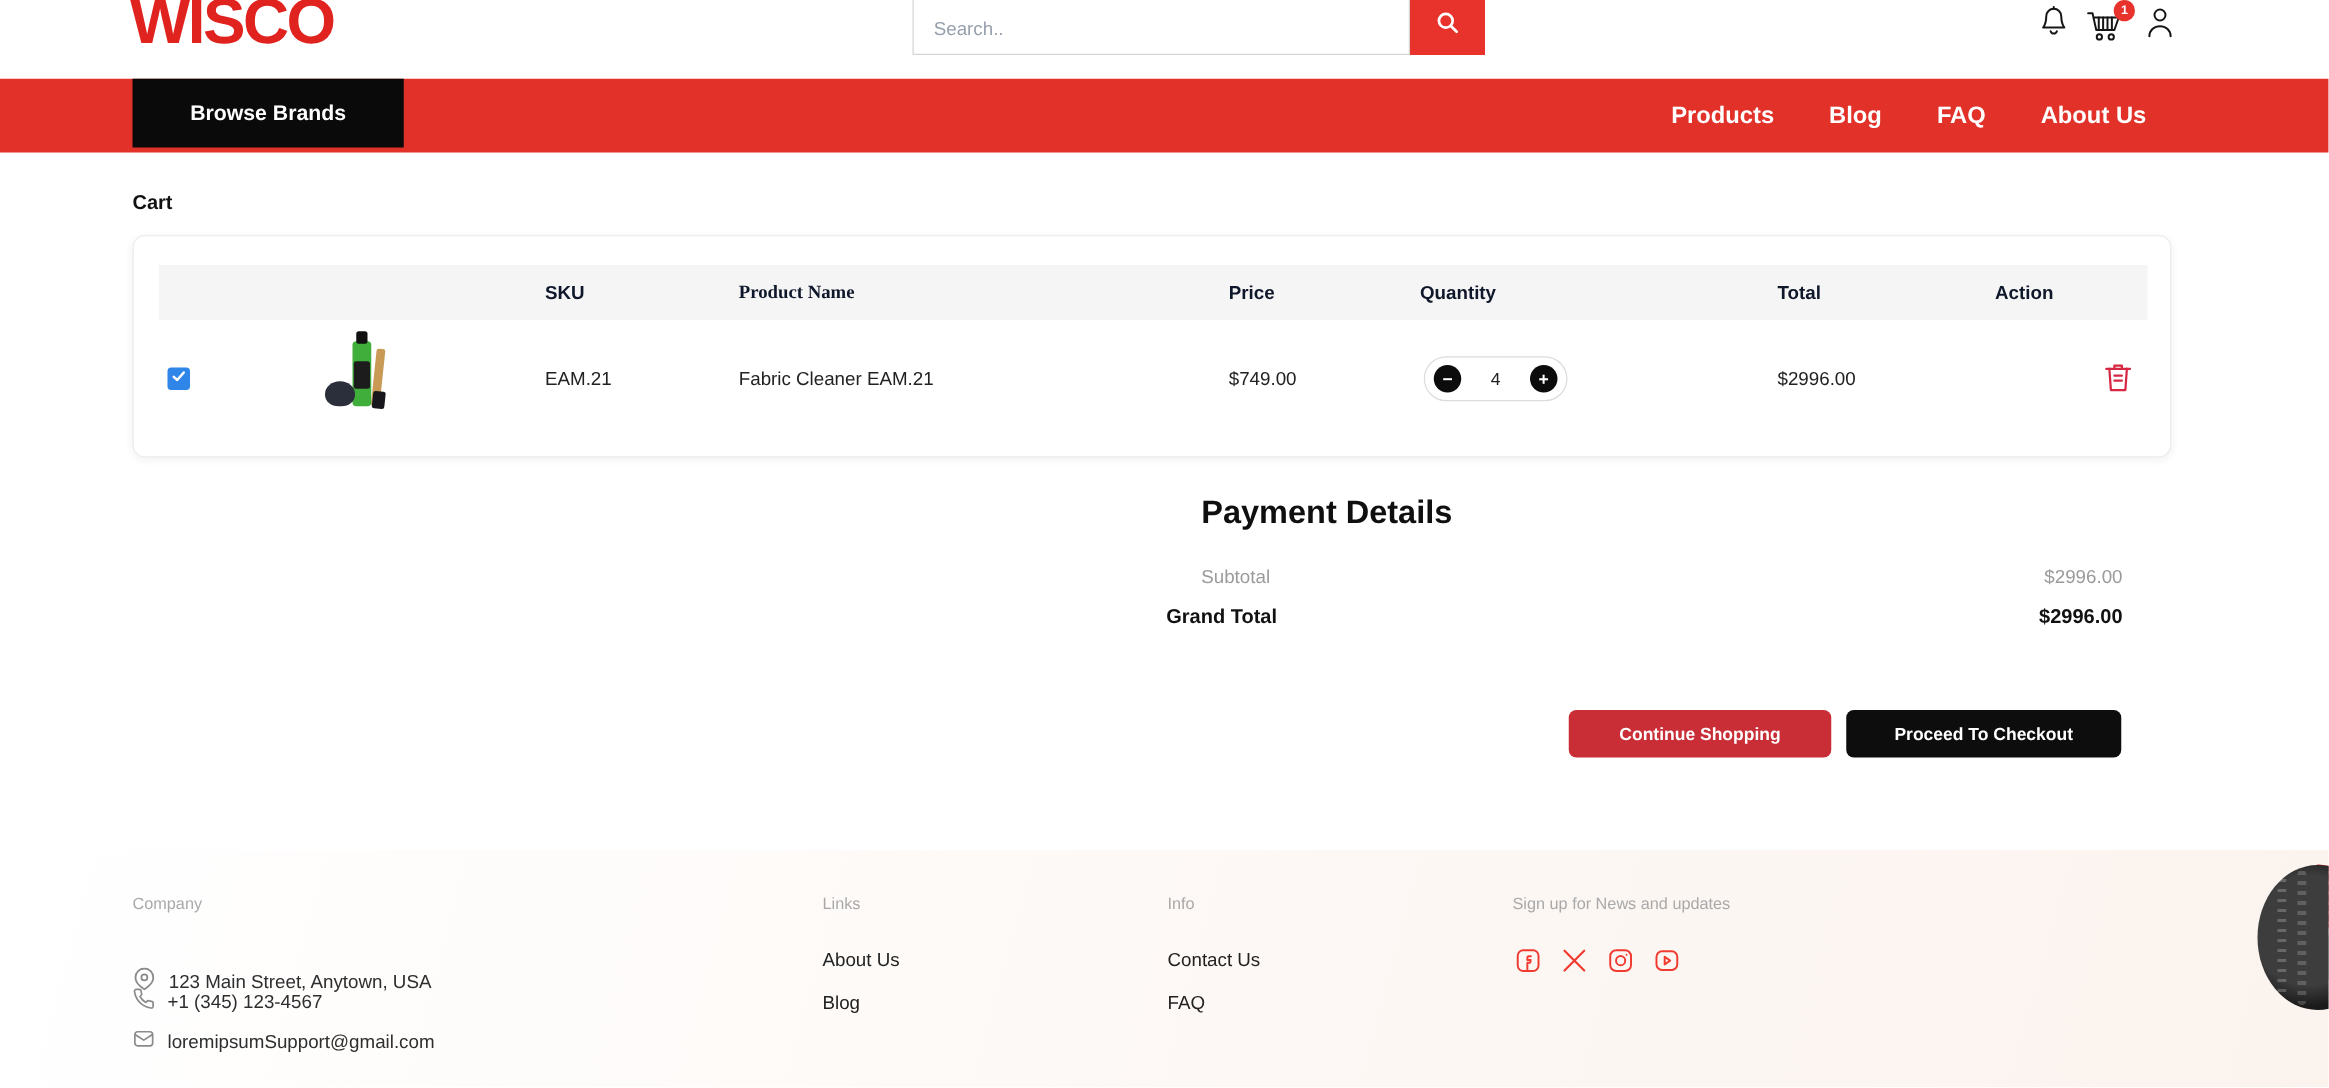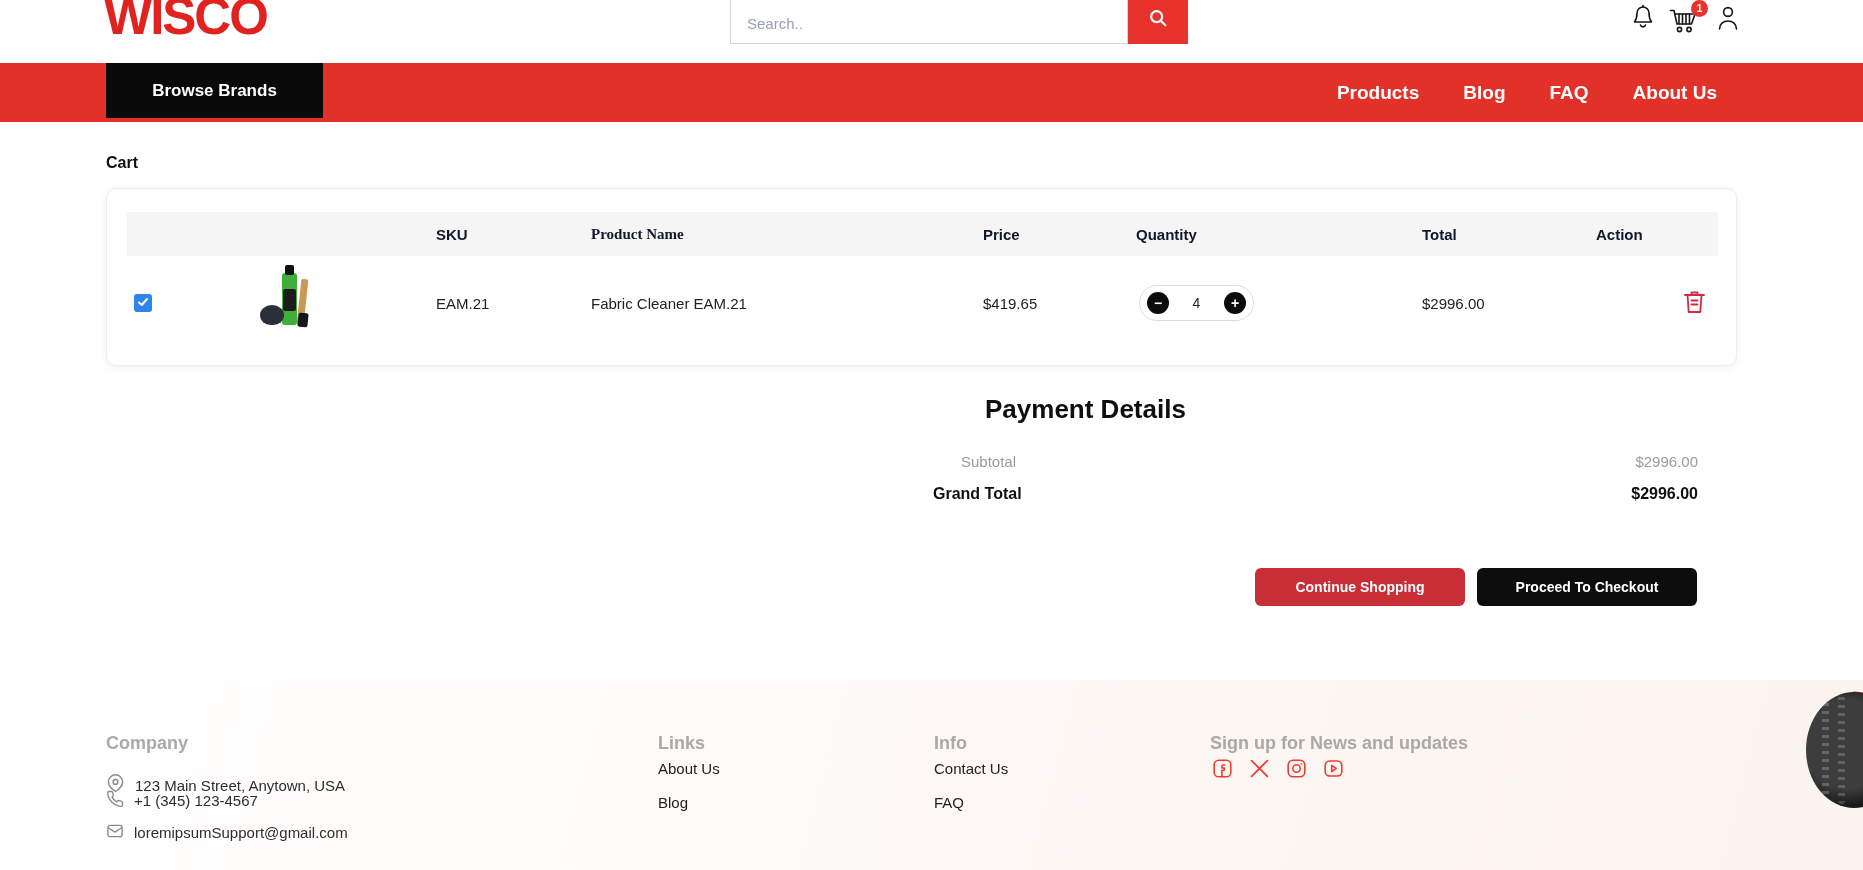--- a/index.html
+++ b/index.html
@@ -55,35 +55,35 @@
   .thumb .brush-tip { position:absolute; left:46px; top:48px; width:10px; height:14px; background:#17171d;
           border-radius:2px; transform:rotate(6deg); }
   .stepper { left:1032px; top:96px; width:115px; height:36px; border:1px solid #dcdcdc; border-radius:18px;
           display:flex; align-items:center; justify-content:space-between; padding:0 7px; background:#fff; }
   .step-btn { width:22px; height:22px; border-radius:50%; background:#0c0c0c; color:#fff; border:none;
           font-size:14px; line-height:20px; text-align:center; cursor:pointer; font-weight:bold; }
   .qty-val { font-size:14px; color:#222; }
   .trash { left:1576px; top:99px; cursor:pointer; }
 
   
-  .pay-title { left:961px; top:394px; font-size:26px; font-weight:600; color:#0f0f0f;margin-left:24px; }
+  .pay-title { left:961px; top:394px; font-size:26px; font-weight:600; color:#0f0f0f; }
   .pay-sub-label { left:961px; top:453px; font-size:15px; color:#9b9b9b; }
   .pay-sub-value { right:165px; top:453px; font-size:15px; color:#9b9b9b; }
   .pay-grand-label { left:933px; top:485px; font-size:16px; font-weight:bold; color:#111; }
   .pay-grand-value { right:165px; top:485px; font-size:16px; font-weight:bold; color:#111; }
   .btn { top:568px; height:38px; border:none; border-radius:6px; color:#fff; font-weight:bold;
           font-size:14px; cursor:pointer; font-family:"Liberation Sans",sans-serif; }
   .btn-continue { left:1255px; width:210px; background:#c92d35; }
   .btn-checkout { left:1477px; width:220px; background:#0d0d0d; }
 
   
   .footer { left:0; top:680px; width:1863px; height:190px;
           background:linear-gradient(105deg,#ffffff 0%,#fdf8f5 55%,#fbf3ee 100%); }
   .footer .abs { position:absolute; }
-  .fhead { top:53px; font-size:18px; color:#a9a9a9;font-weight:bold; }
+  .fhead { top:35px; font-size:13px; color:#a9a9a9; }
   .frow { display:flex; align-items:center; gap:10px; font-size:15px; color:#2e2e2e; }
   .flink { font-size:15px; color:#222; cursor:pointer; }
   .gicon { color:#8a8a8a; flex:0 0 auto; }
   .social { display:flex; gap:16px; }
   .sicon { color:#ef3b30; cursor:pointer; }
 
   
   .shock { left:1848px; top:692px; width:18px; height:52px; border-radius:4px;
           background:repeating-linear-gradient(0deg,#c9242b 0 5px,#ef8080 5px 8px); transform:rotate(7deg); }
   .axle { left:1850px; top:748px; width:20px; height:36px; background:linear-gradient(90deg,#7d7d7d,#cfcfcf); }
@@ -171,21 +171,21 @@
       <div class="brush"></div>
         <div class="brush-tip"></div>
       <div class="bottle"></div>
         <div class="bottle-label"></div>
         <div class="cap"></div>
       <div class="sponge"></div>
     </div>
 
     <span class="abs cell" style="left:329px;">EAM.21</span>
     <span class="abs cell" style="left:484px;">Fabric Cleaner EAM.21</span>
-    <span class="abs cell" style="left:876px;">$419.65</span>
+    <span class="abs cell" style="left:876px;">$749.00</span>
 
     <div class="abs stepper">
       <button class="step-btn">−</button>
       <span class="qty-val">4</span>
       <button class="step-btn">+</button>
     </div>
 
     <span class="abs cell" style="left:1315px;">$2996.00</span>
 
     <span class="abs trash">

